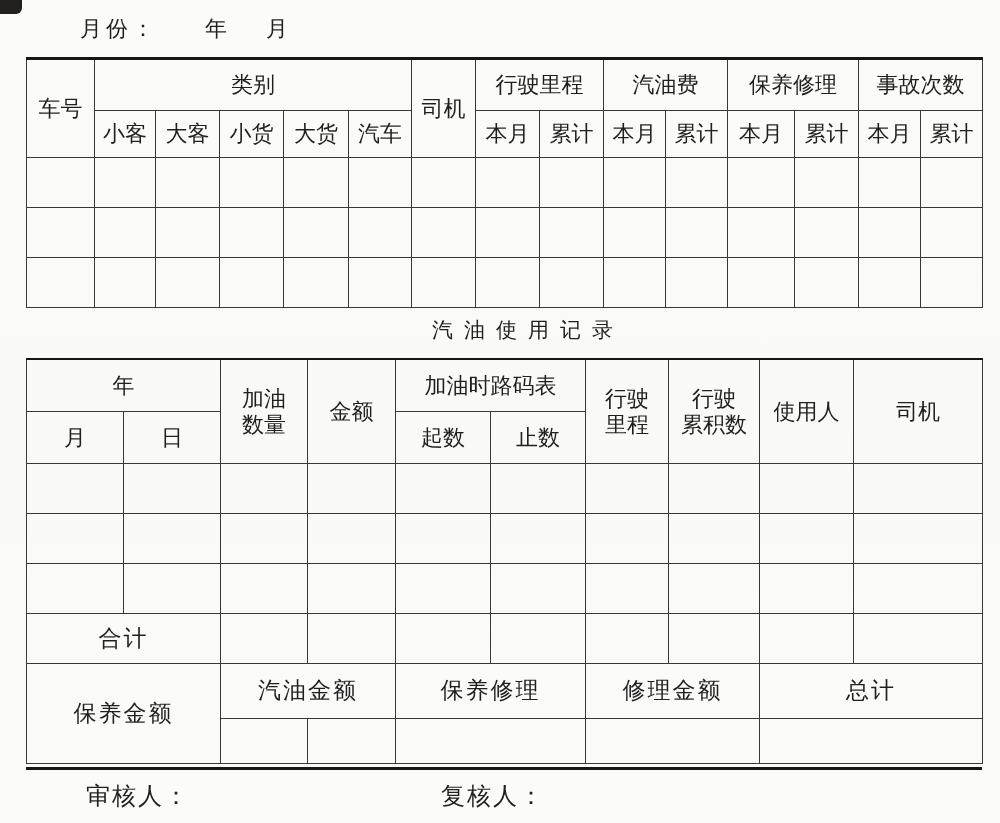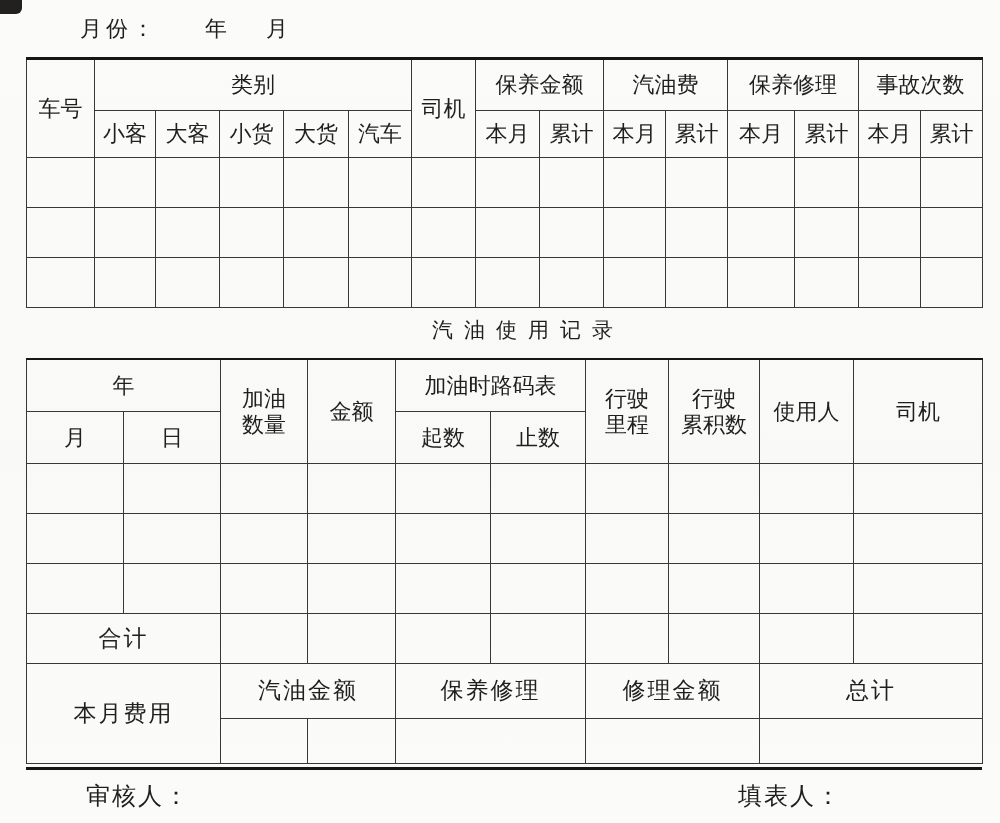--- a/index.html
+++ b/index.html
@@ -87,21 +87,21 @@
         <col style="width:67px">
       <col style="width:64px">
         <col style="width:62px">
         <col style="width:62px">
     </colgroup>
     <tbody>
         <tr class="hr1">
       <td rowspan="2">车号</td>
       <td colspan="5">类别</td>
       <td rowspan="2">司机</td>
-      <td colspan="2">保养金额</td>
+      <td colspan="2">行驶里程</td>
       <td colspan="2">汽油费</td>
       <td colspan="2">保养修理</td>
       <td colspan="2">事故次数</td>
     </tr>
     <tr class="hr2">
       <td>小客</td>
       <td>大客</td>
       <td>小货</td>
       <td>大货</td>
       <td>汽车</td>
@@ -244,36 +244,36 @@
       <td></td>
           <td></td>
           <td></td>
           <td></td>
           <td></td>
           <td></td>
           <td></td>
           <td></td>
     </tr>
     <tr class="exp1">
-      <td colspan="2" rowspan="2" class="expense-label">本月费用</td>
+      <td colspan="2" rowspan="2" class="expense-label">保养金额</td>
       <td colspan="2">汽油金额</td>
       <td colspan="2">保养修理</td>
       <td colspan="2">修理金额</td>
       <td colspan="2">总计</td>
     </tr>
     <tr class="exp2">
       <td></td>
       <td></td>
       <td colspan="2"></td>
       <td colspan="2"></td>
       <td colspan="2"></td>
     </tr>
   </tbody>
     </table>
 
   <div class="bottom-rule"></div>
 
   <div class="footer">
     <span class="auditor">审核人：</span>
-    <span class="preparer">填表人：</span>
+    <span class="reviewer">复核人：</span>
   </div>
 
 </div>
 
 </body></html>

